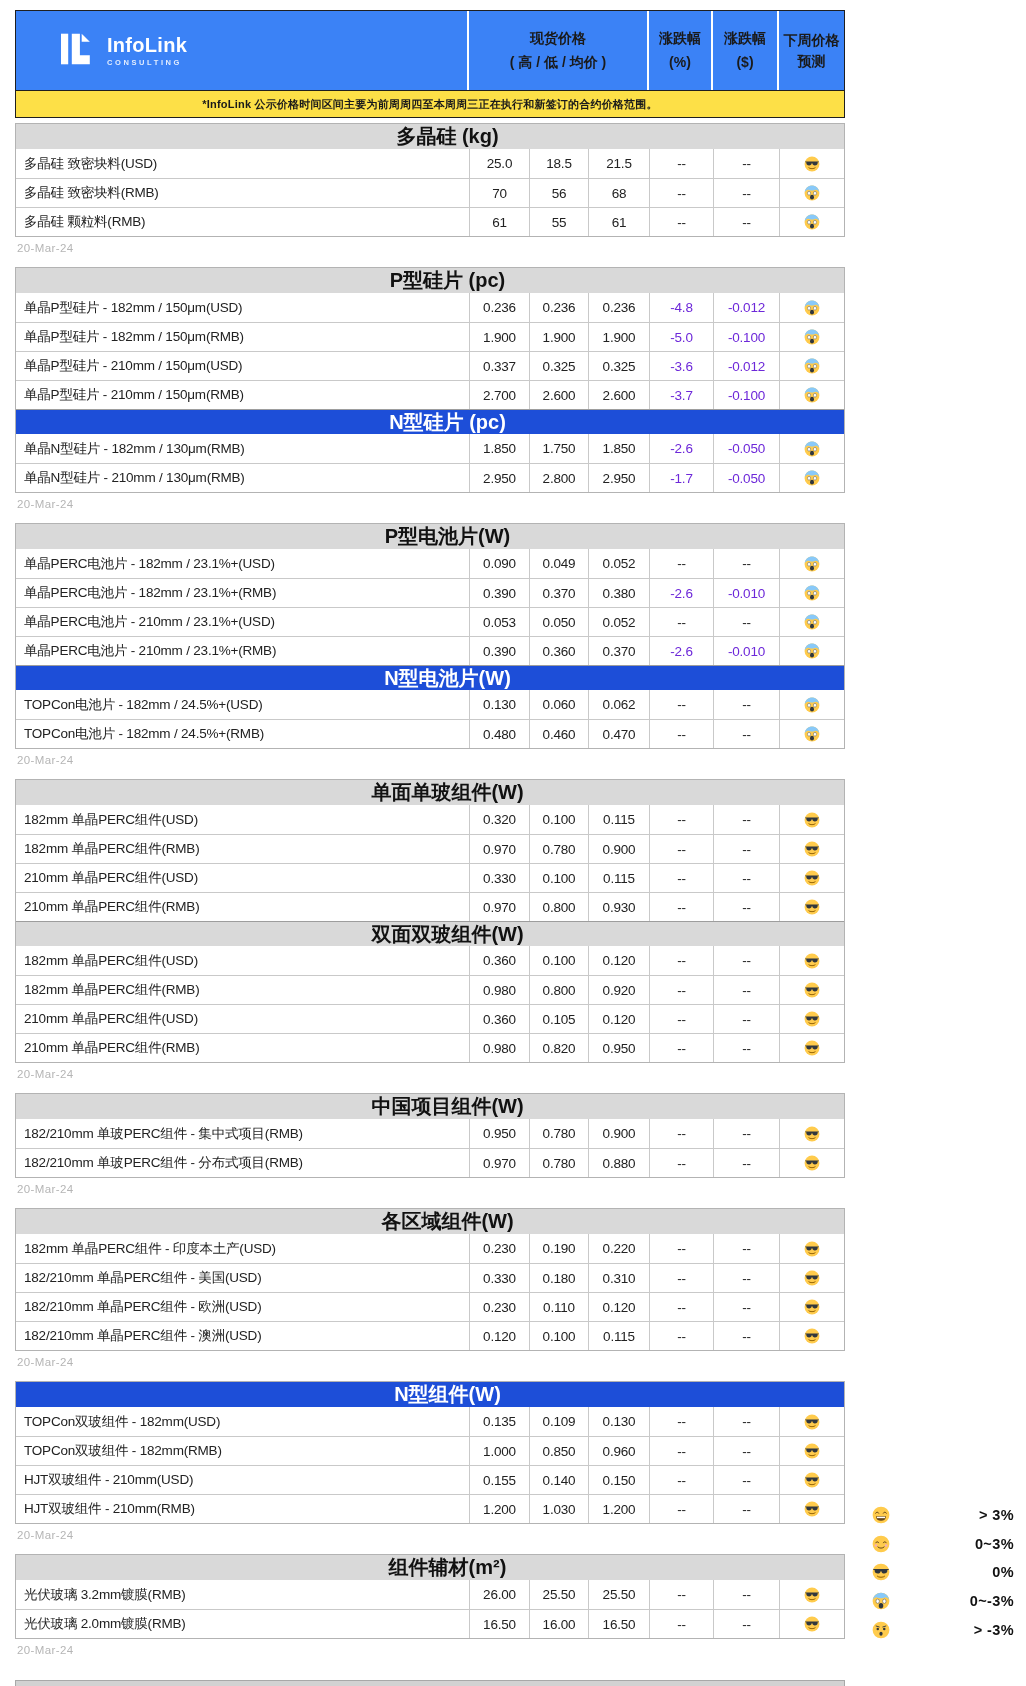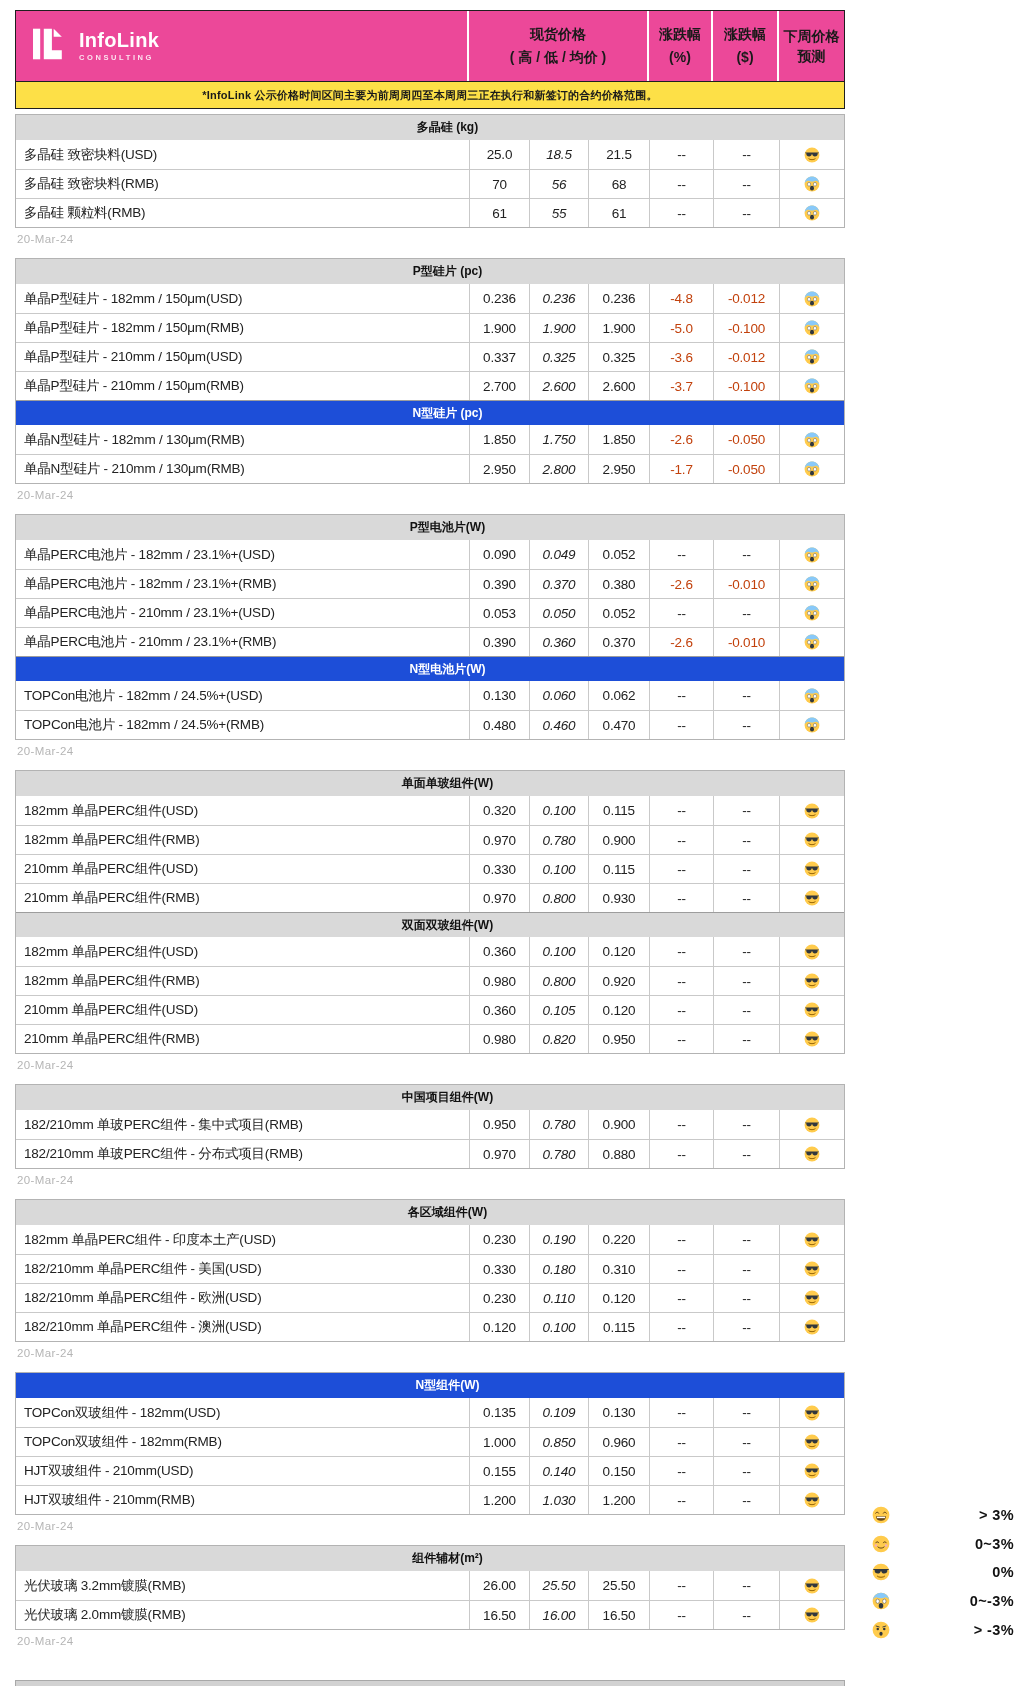--- a/index.html
+++ b/index.html
@@ -8,53 +8,53 @@
     width: 1026px; height: 1686px;
     font-family: "Liberation Sans", sans-serif;
     color: #1a1a1a;
     overflow: hidden;
   }
   .page { position: relative; width: 1026px; height: 1686px; }
   .sheet { position: absolute; left: 15px; top: 10px; width: 830px; }
 
   
   .topbox { border: 1px solid #1f1f1f; }
-  .topbar { display: flex; height: 70px; background: #ec4899; }
+  .topbar { display: flex; height: 79px; background: #3b82f6; padding-left: 28px; }
   .logo-cell { flex: 1; display: flex; align-items: center; padding-left: 16px; border-right: 2px solid #fff; }
   .logo-mark { margin-right: 9px; }
   .logo-text .brand { color: #fff; font-size: 20px; font-weight: bold; letter-spacing: .3px; line-height: 1.05; }
   .logo-text .sub { color: rgba(255,255,255,.85); font-size: 7.5px; font-weight: bold; letter-spacing: 2.6px; margin-top: 2px; }
   .hcol { display: flex; flex-direction: column; justify-content: center; align-items: center;
           font-weight: bold; font-size: 14px; line-height: 1.65; text-align: left; }
   .hcol.spot { width: 180px; border-right: 2px solid #fff; }
   .hcol.pct  { width: 64px;  border-right: 2px solid #fff; }
   .hcol.usd  { width: 66px;  border-right: 2px solid #fff; }
   .hcol.forecast { width: 65px; line-height: 1.45; }
   .note { min-height: 27px; display: flex; align-items: center; justify-content: center;
           background: #fde047; border-top: 1px solid #1f1f1f;
           font-weight: bold; font-size: 11px; letter-spacing: .2px; }
 
   
   .block { border: 1px solid #b3b3b3; margin-top: 5px; background: #fff; }
   .sec-header { height: 25px; background: #d9d9d9; display: flex; align-items: center; justify-content: center;
-                font-weight: bold; font-size: 12px; color: #111; padding-left: 35px; }
+                font-weight: bold; font-size: 20px; color: #111; padding-left: 35px; }
   .sec-header.dark { background: #1d4ed8; color: #fff; }
   .sec-header:not(:first-child) { border-top: 1px solid #9d9d9d; }
   .row { display: flex; height: 29px; border-top: 1px solid #c9c9c9; justify-content: center; }
   .sec-header + .row { border-top: none; }
   .cell { display: flex; align-items: center; justify-content: center;
           font-size: 13.5px; letter-spacing: -0.2px; border-left: 1px solid #c9c9c9; color: #222; }
   .cell.name { flex: 1; justify-content: flex-start; padding-left: 8px; border-left: none; }
   .cell.c-high { width: 60px; }
-  .cell.c-low  { width: 59px; font-style: italic; }
+  .cell.c-low  { width: 59px; }
   .cell.c-avg  { width: 61px; }
   .cell.c-pct  { width: 64px; }
   .cell.c-usd  { width: 66px; }
   .cell.c-emoji{ width: 65px; }
-  .cell.neg { color: #c2410c; }
+  .cell.neg { color: #6d28d9; }
   .date { font-size: 11.5px; color: #b5b5b5; letter-spacing: .4px; margin: 5px 0 10px 2px; height: 15px; }
 
   .emoji-wrap svg { width: 16px; height: 16px; display: block; }
 
   
   .legend { position: absolute; left: 872px; top: 1501px; width: 142px; }
   .legend-item { display: flex; align-items: center; height: 28.6px; }
   .legend-item .emoji-wrap svg { width: 18px; height: 18px; }
   .legend-label { flex: 1; text-align: right; font-size: 14.5px; font-weight: bold; letter-spacing: .4px; color: #111; }
 

